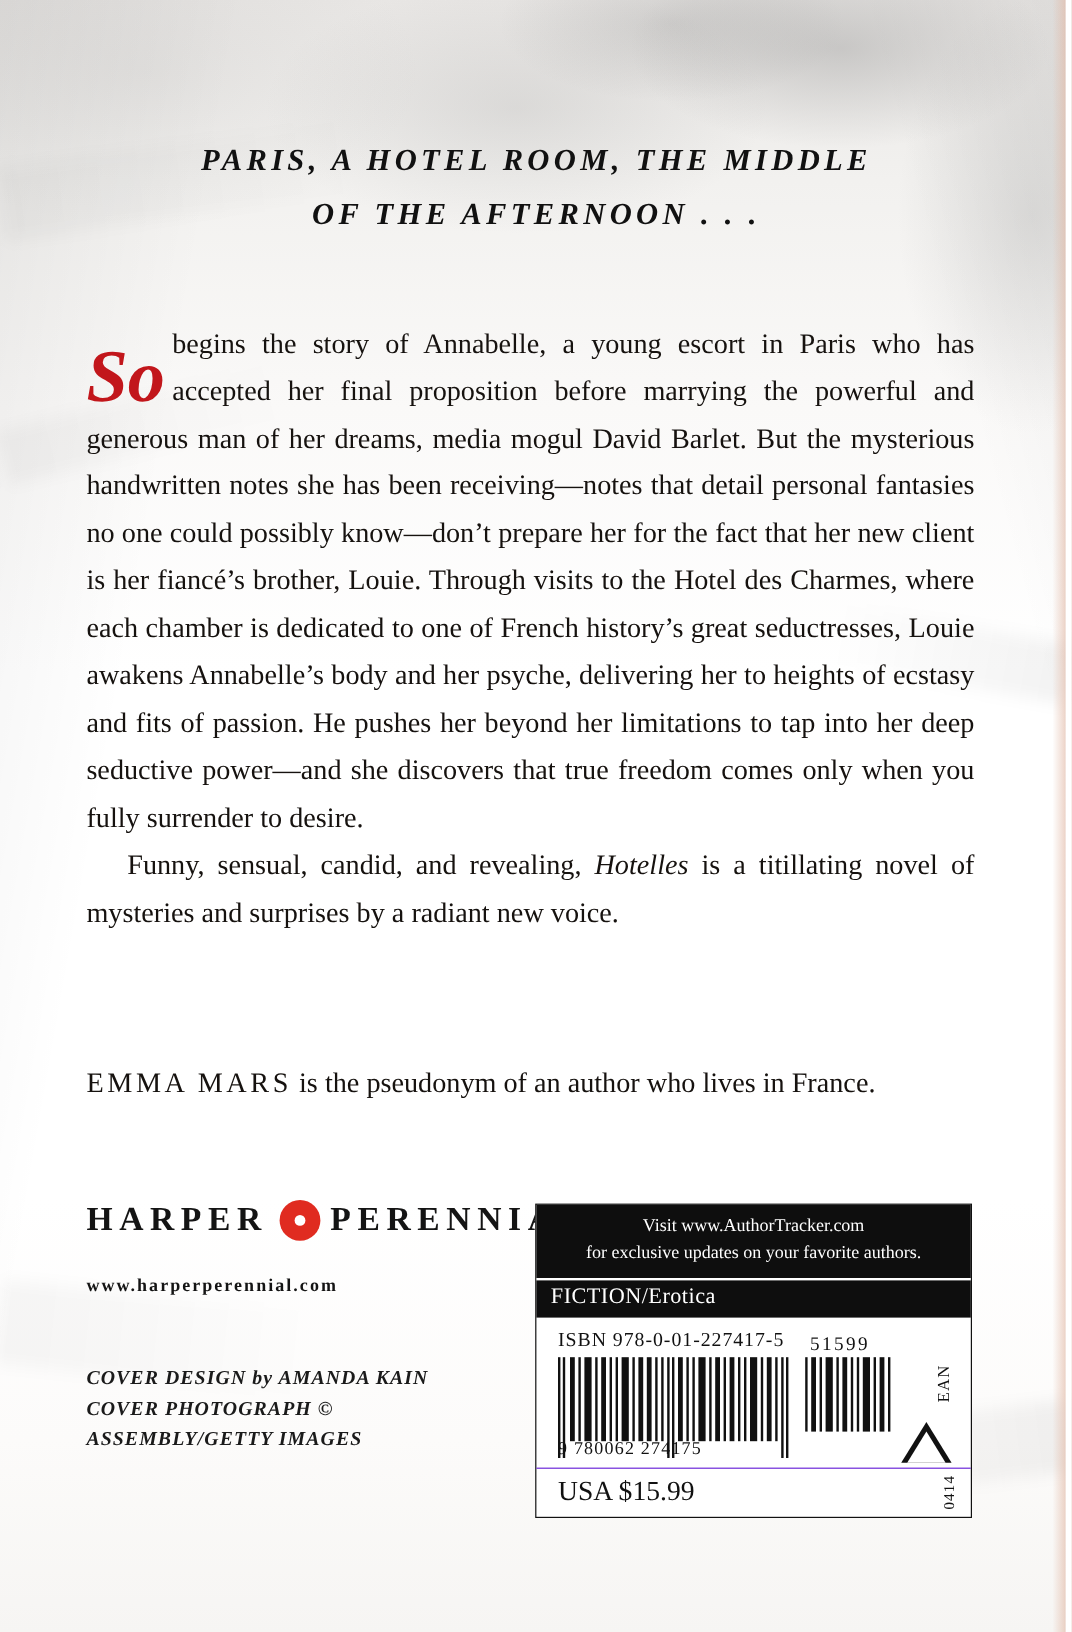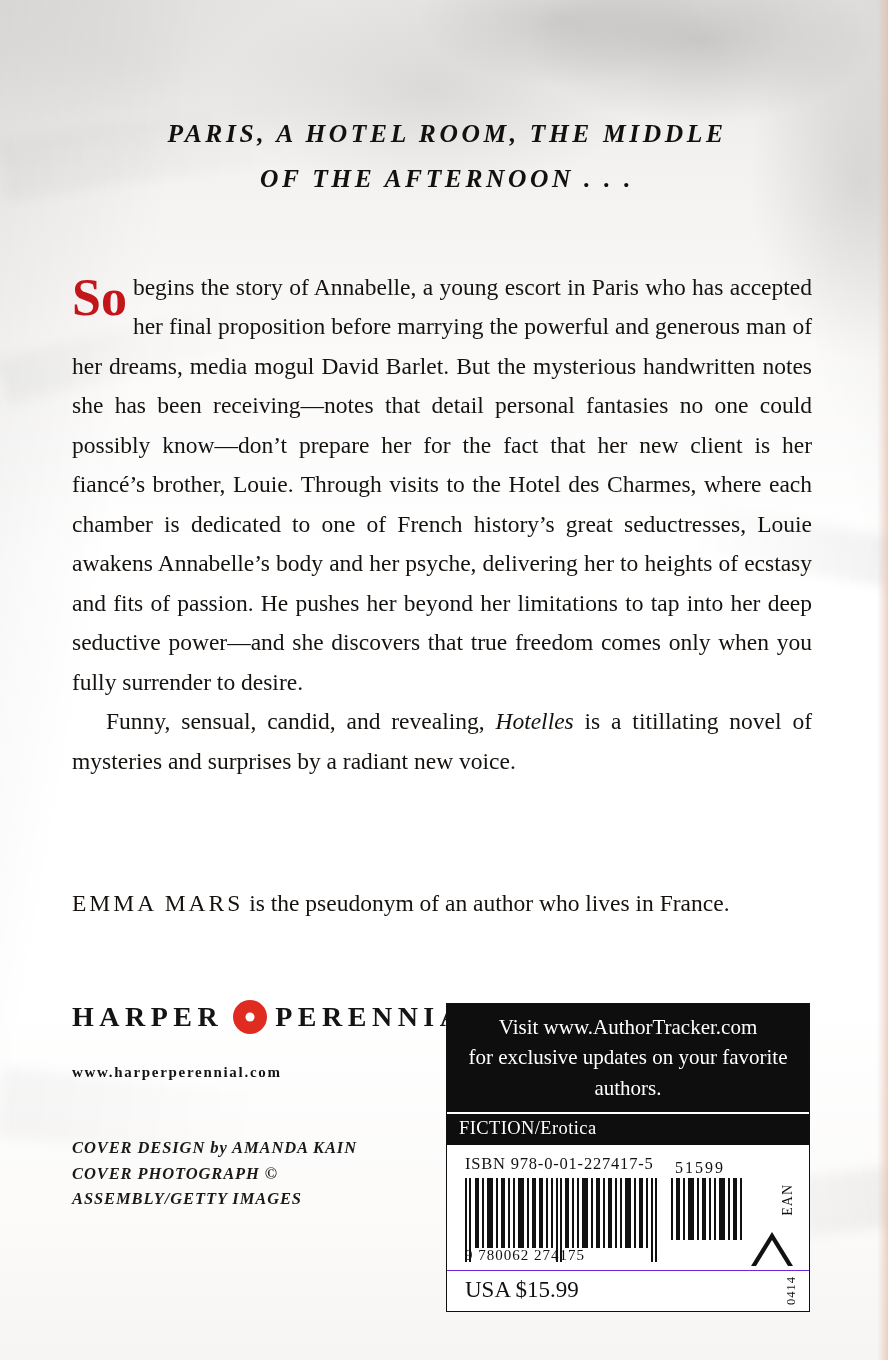--- a/index.html
+++ b/index.html
@@ -86,24 +86,25 @@
     font-size: 23.5px;
     line-height: 1.68;
     text-align: justify;
     color: #16120f;
   }
   .blurb p { margin: 0; }
   .blurb p.indent { text-indent: 34px; }
   .dropcap {
     float: left;
     color: #c2161b;
+    font-style: italic;
     font-weight: bold;
-    font-size: 52px;
+    font-size: 62px;
     line-height: 0.86;
-    margin: 8px 6px 0 0;
+    margin: 20px 6px 0 0;
     letter-spacing: 0px;
   }
   .blurb em { font-style: italic; }
 
   .author-line {
     position: absolute;
     left: 72px;
     top: 886px;
     width: 760px;
     font-size: 23.5px;
@@ -177,21 +178,21 @@
     top: 1003px;
     width: 364px;
     background: #ffffff;
     border: 1px solid #111;
     box-sizing: border-box;
   }
   .bb-tracker {
     background: #0e0e0e;
     color: #ffffff;
     text-align: center;
-    font-size: 21px;
+    font-size: 15px;
     line-height: 1.45;
     padding: 8px 10px 9px;
   }
   .bb-genre {
     background: #0e0e0e;
     color: #ffffff;
     font-size: 18.5px;
     padding: 4px 12px 6px;
     border-top: 2px solid #ffffff;
     letter-spacing: 0.4px;

